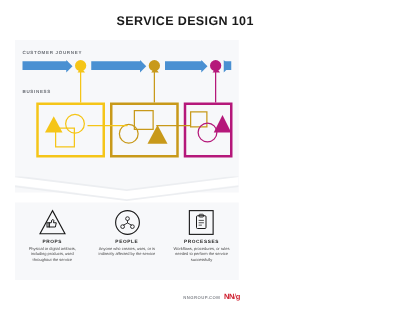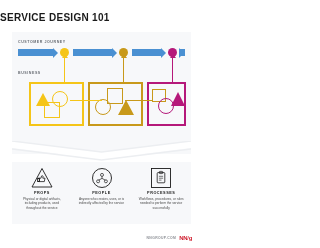--- a/index.html
+++ b/index.html
@@ -9,21 +9,21 @@
   body {
     width: 203px;
     height: 248px;
     background: #ffffff;
     font-family: "Liberation Sans", sans-serif;
     overflow: hidden;
     position: relative;
   }
 
   .page-title {
-    text-align: left;
+    text-align: right;
     font-size: 10px;
     font-weight: bold;
     letter-spacing: 0.3px;
     color: #1a1a1a;
     padding-top: 12px;
     margin: 0;
   }
 
   
   .diagram-card {

